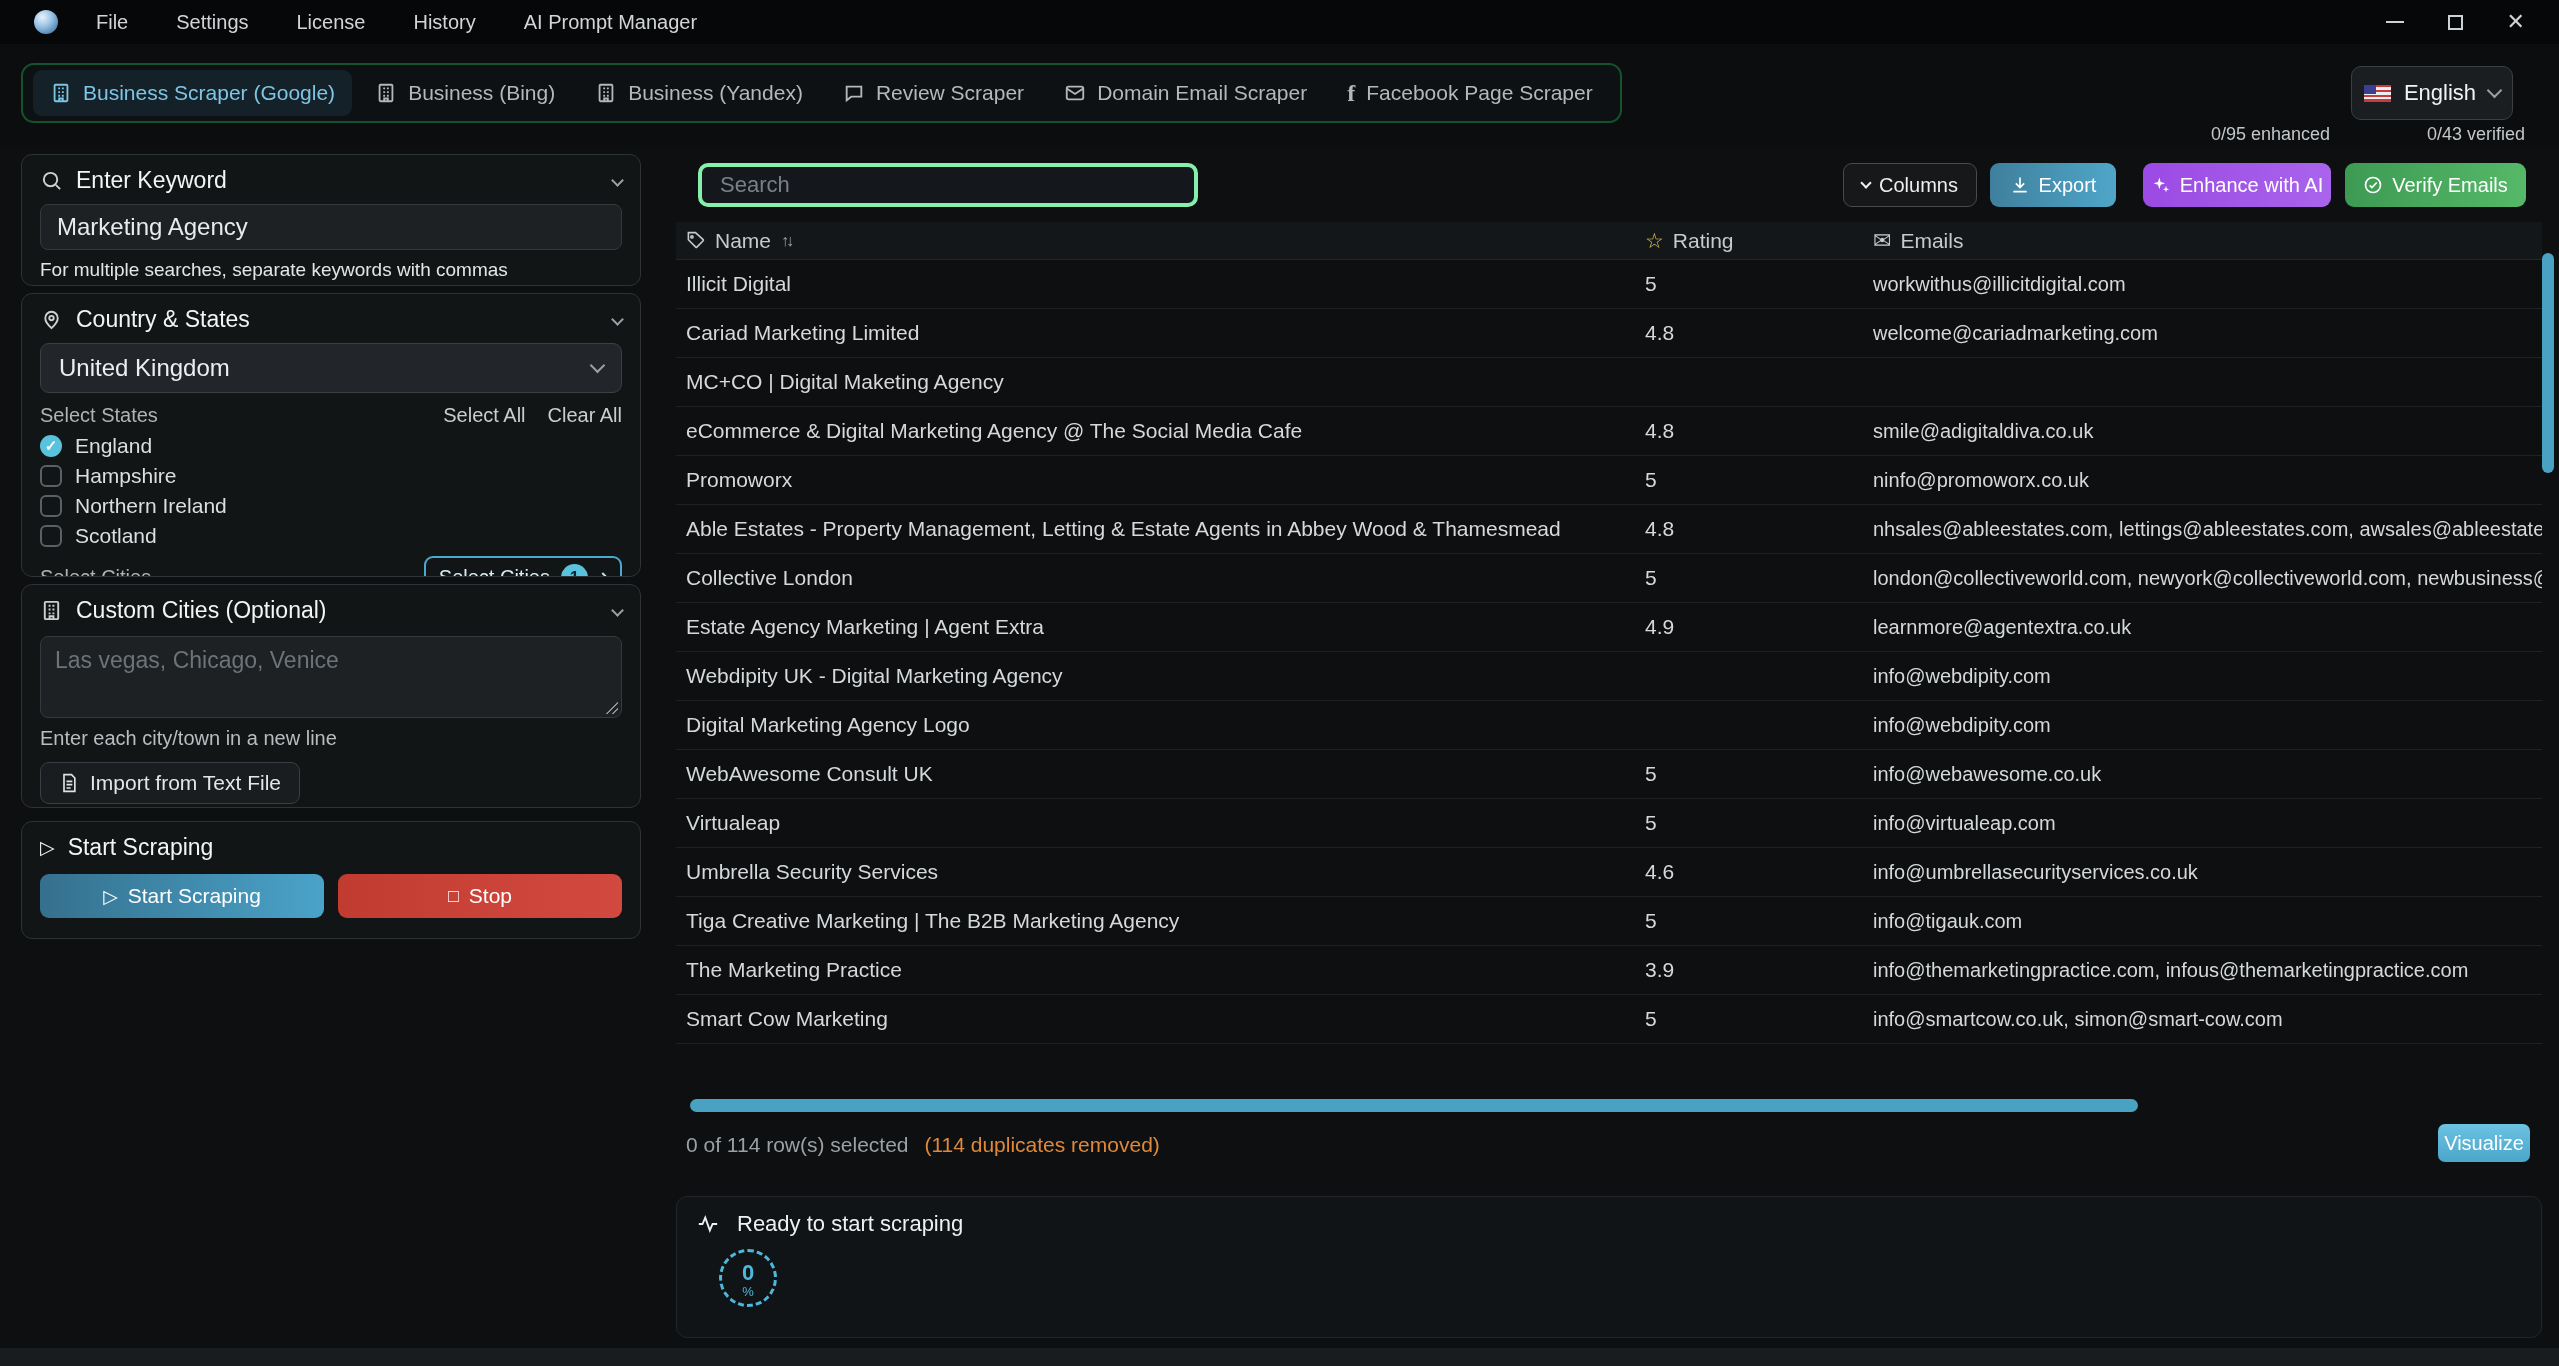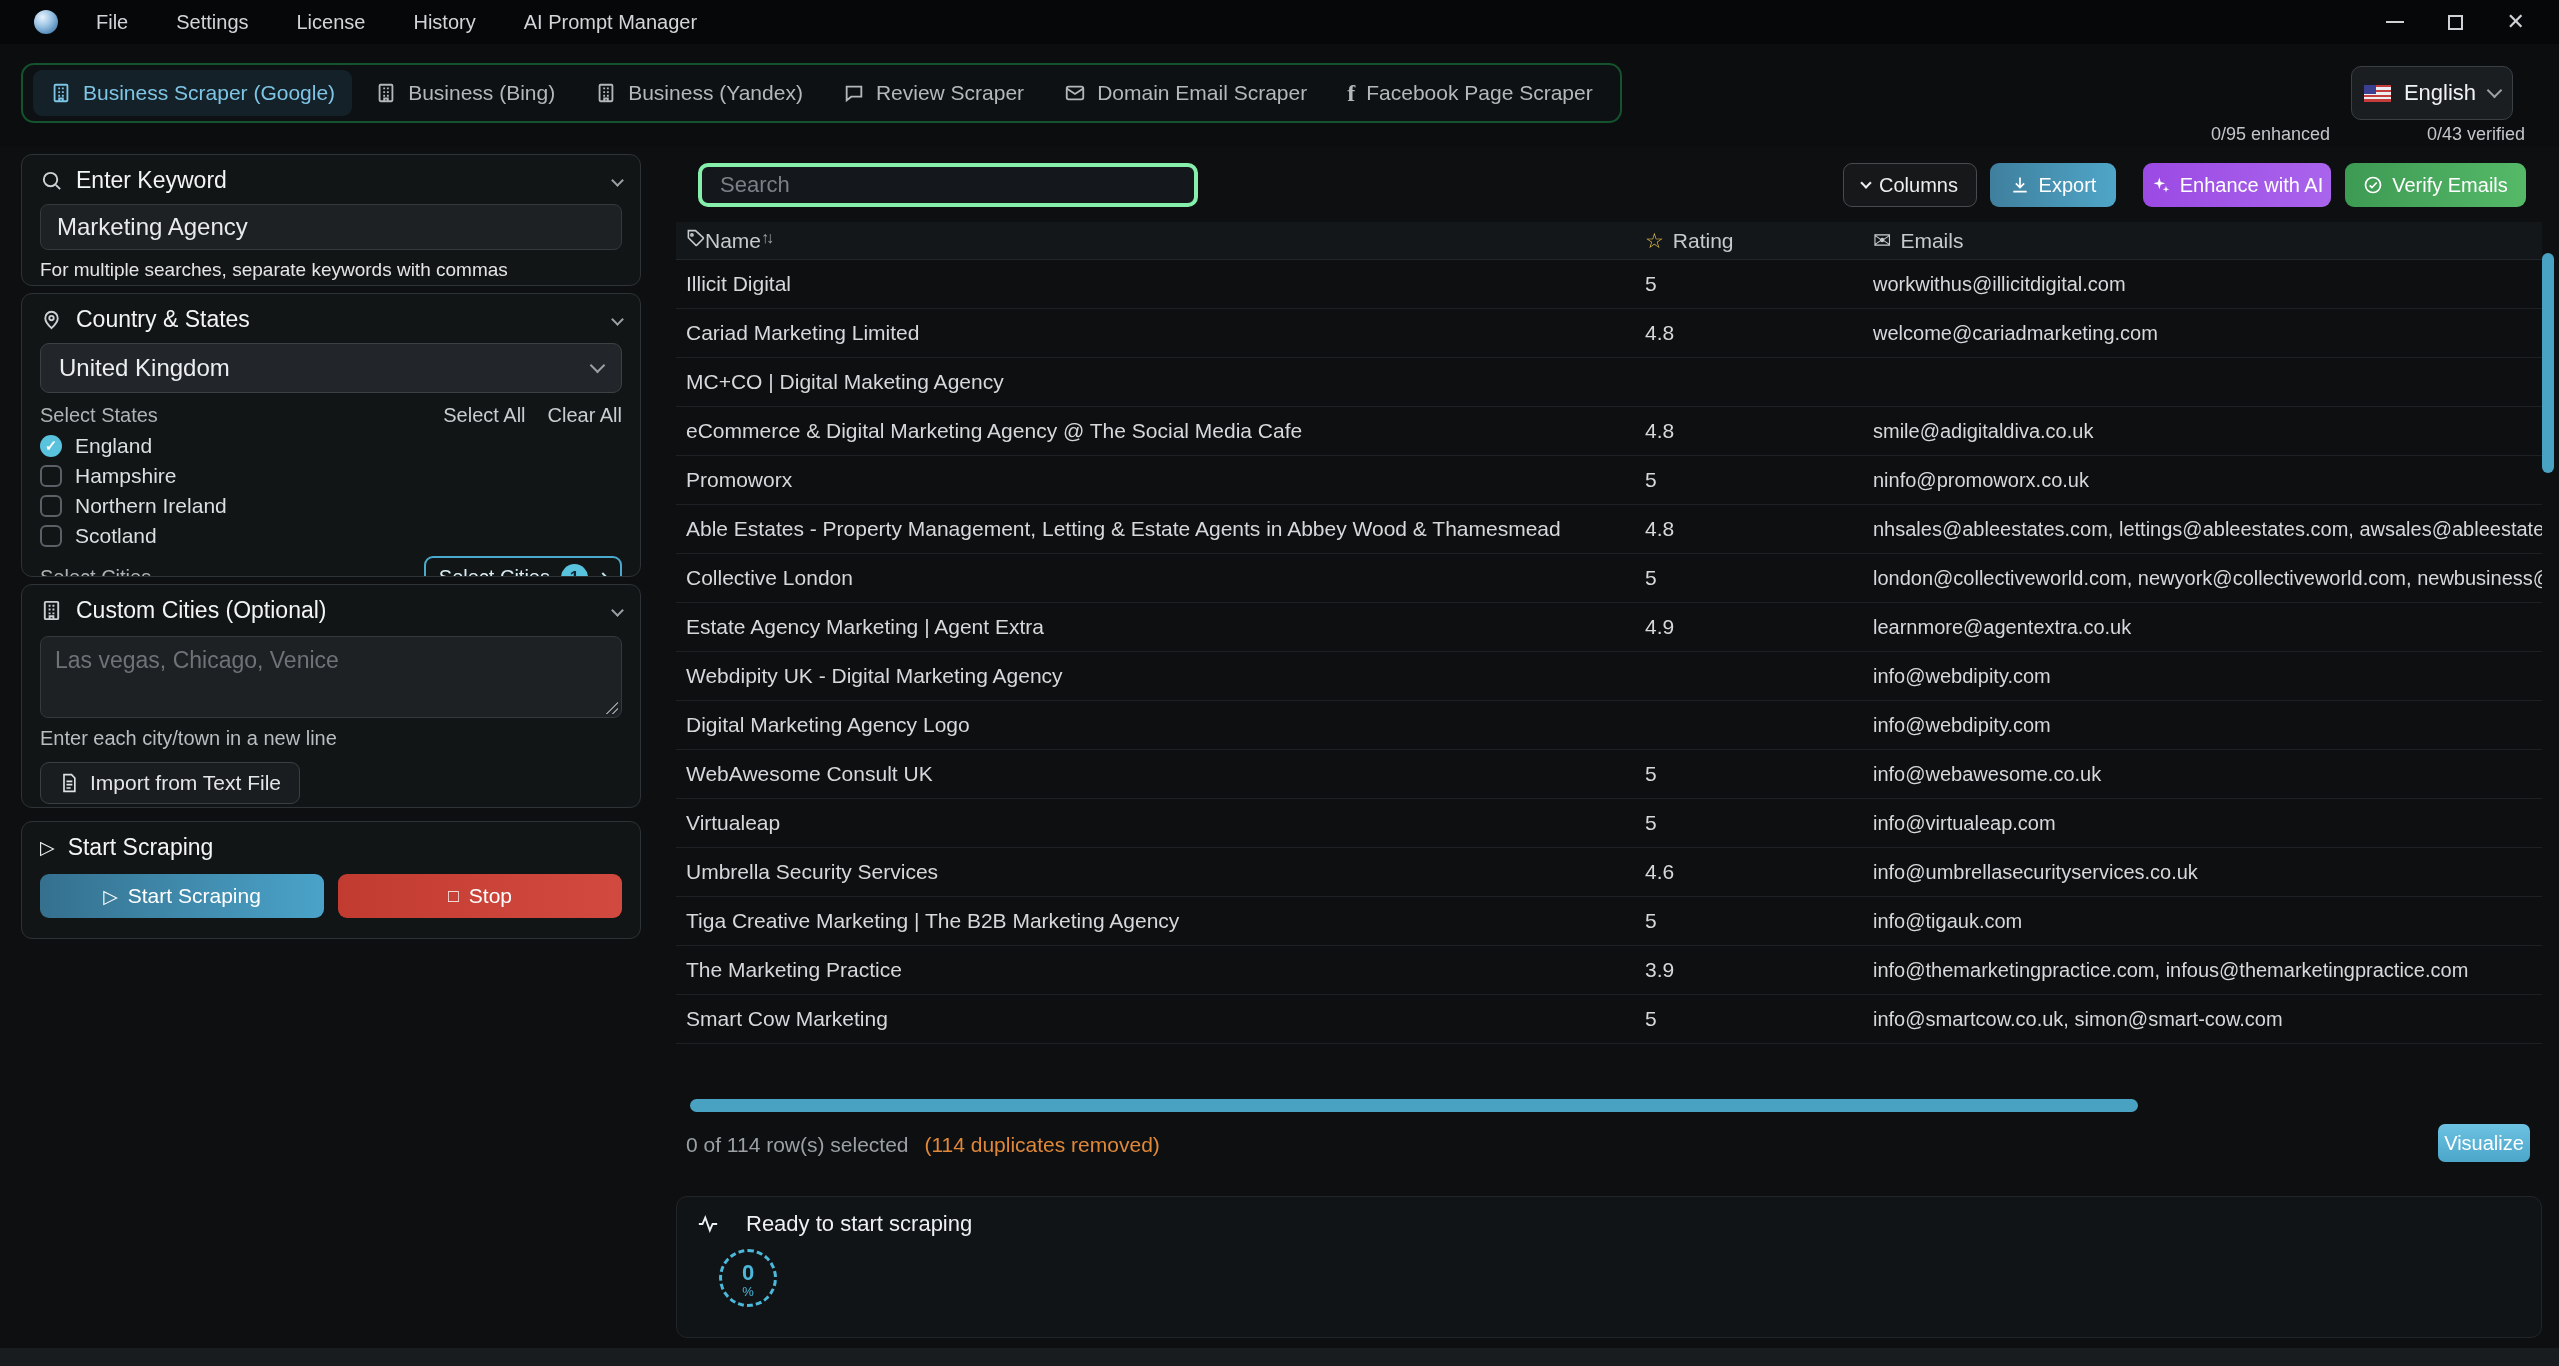--- a/index.html
+++ b/index.html
@@ -113,21 +113,21 @@
   #btn-columns { left:1843px; width:134px; background:#16181a; border:1px solid #464b50; color:#eceeef; }
   #btn-columns .chev { width:8px; height:8px; border-color:#eceeef; margin-top:-4px; }
   #btn-export { left:1990px; width:126px; background:linear-gradient(90deg,#3f7f9d,#4fa6c8); }
   #btn-enhance { left:2143px; width:188px; background:linear-gradient(90deg,#9b4ae3,#a964ec); }
   #btn-verify { left:2345px; width:181px; background:linear-gradient(90deg,#3d9a53,#55b968); }
 
   
   .table { position:absolute; left:676px; top:222px; width:1866px; }
   .thead { display:flex; align-items:center; height:38px; background:#14171a;
            border-bottom:1px solid #23272b; font-size:21px; color:#c6cacd; }
-  .col-name { width:969px; padding-left:10px; display:flex; align-items:flex-start; }
+  .col-name { width:969px; padding-left:10px; display:flex; align-items:center; gap:10px; }
   .col-rating { width:228px; display:flex; align-items:center; gap:9px; }
   .col-emails { flex:1; display:flex; align-items:center; gap:9px; overflow:hidden; }
   .thead svg { width:19px; height:19px; }
   .sort { font-size:16px; color:#9aa0a4; letter-spacing:-3px; }
   .star { color:#e6c44a; font-size:21px; }
   .env { font-size:22px; }
   .trow { display:flex; align-items:center; height:49px; border-bottom:1px solid #1d2125;
           font-size:21px; color:#d6d9db; cursor:default; }
   .trow .col-name { white-space:nowrap; overflow:hidden; }
   .trow .col-emails { font-size:20px; white-space:nowrap; }
@@ -139,21 +139,21 @@
              background:#4aa2c2; cursor:pointer; }
 
   
   .selinfo { position:absolute; left:686px; top:1133px; font-size:21px; color:#9aa0a4; }
   .selinfo .dup { color:#e0883a; margin-left:10px; }
   .btn-visualize { position:absolute; left:2438px; top:1124px; width:92px; height:38px; border:none;
                    border-radius:7px; background:linear-gradient(180deg,#6cc2e2,#4ba6ca); color:#fff;
                    font-size:20px; cursor:pointer; font-family:"Liberation Sans",sans-serif; }
   .statuscard { position:absolute; left:676px; top:1196px; width:1866px; height:142px; background:#111416;
                 border:1px solid #212529; border-radius:11px; padding:14px 20px; }
-  .status-head { display:flex; align-items:center; gap:27px; font-size:22px; color:#eef0f1; }
+  .status-head { display:flex; align-items:center; gap:18px; font-size:22px; color:#eef0f1; }
   .status-head svg { width:22px; height:22px; }
   .progress-circle { position:relative; margin-top:12px; margin-left:22px; width:58px; height:58px;
                      border:3px dashed #4cb9da; border-radius:50%; }
   .progress-num { position:absolute; left:0; right:0; top:8px; text-align:center; font-size:22px;
                   font-weight:bold; color:#4cb9da; }
   .progress-pct { position:absolute; left:0; right:0; bottom:5px; text-align:center; font-size:13px;
                   color:#4cb9da; }
   .bottomstrip { position:absolute; left:0; top:1348px; width:100%; height:18px; background:#191c1e; }
 </style>
 </head>

